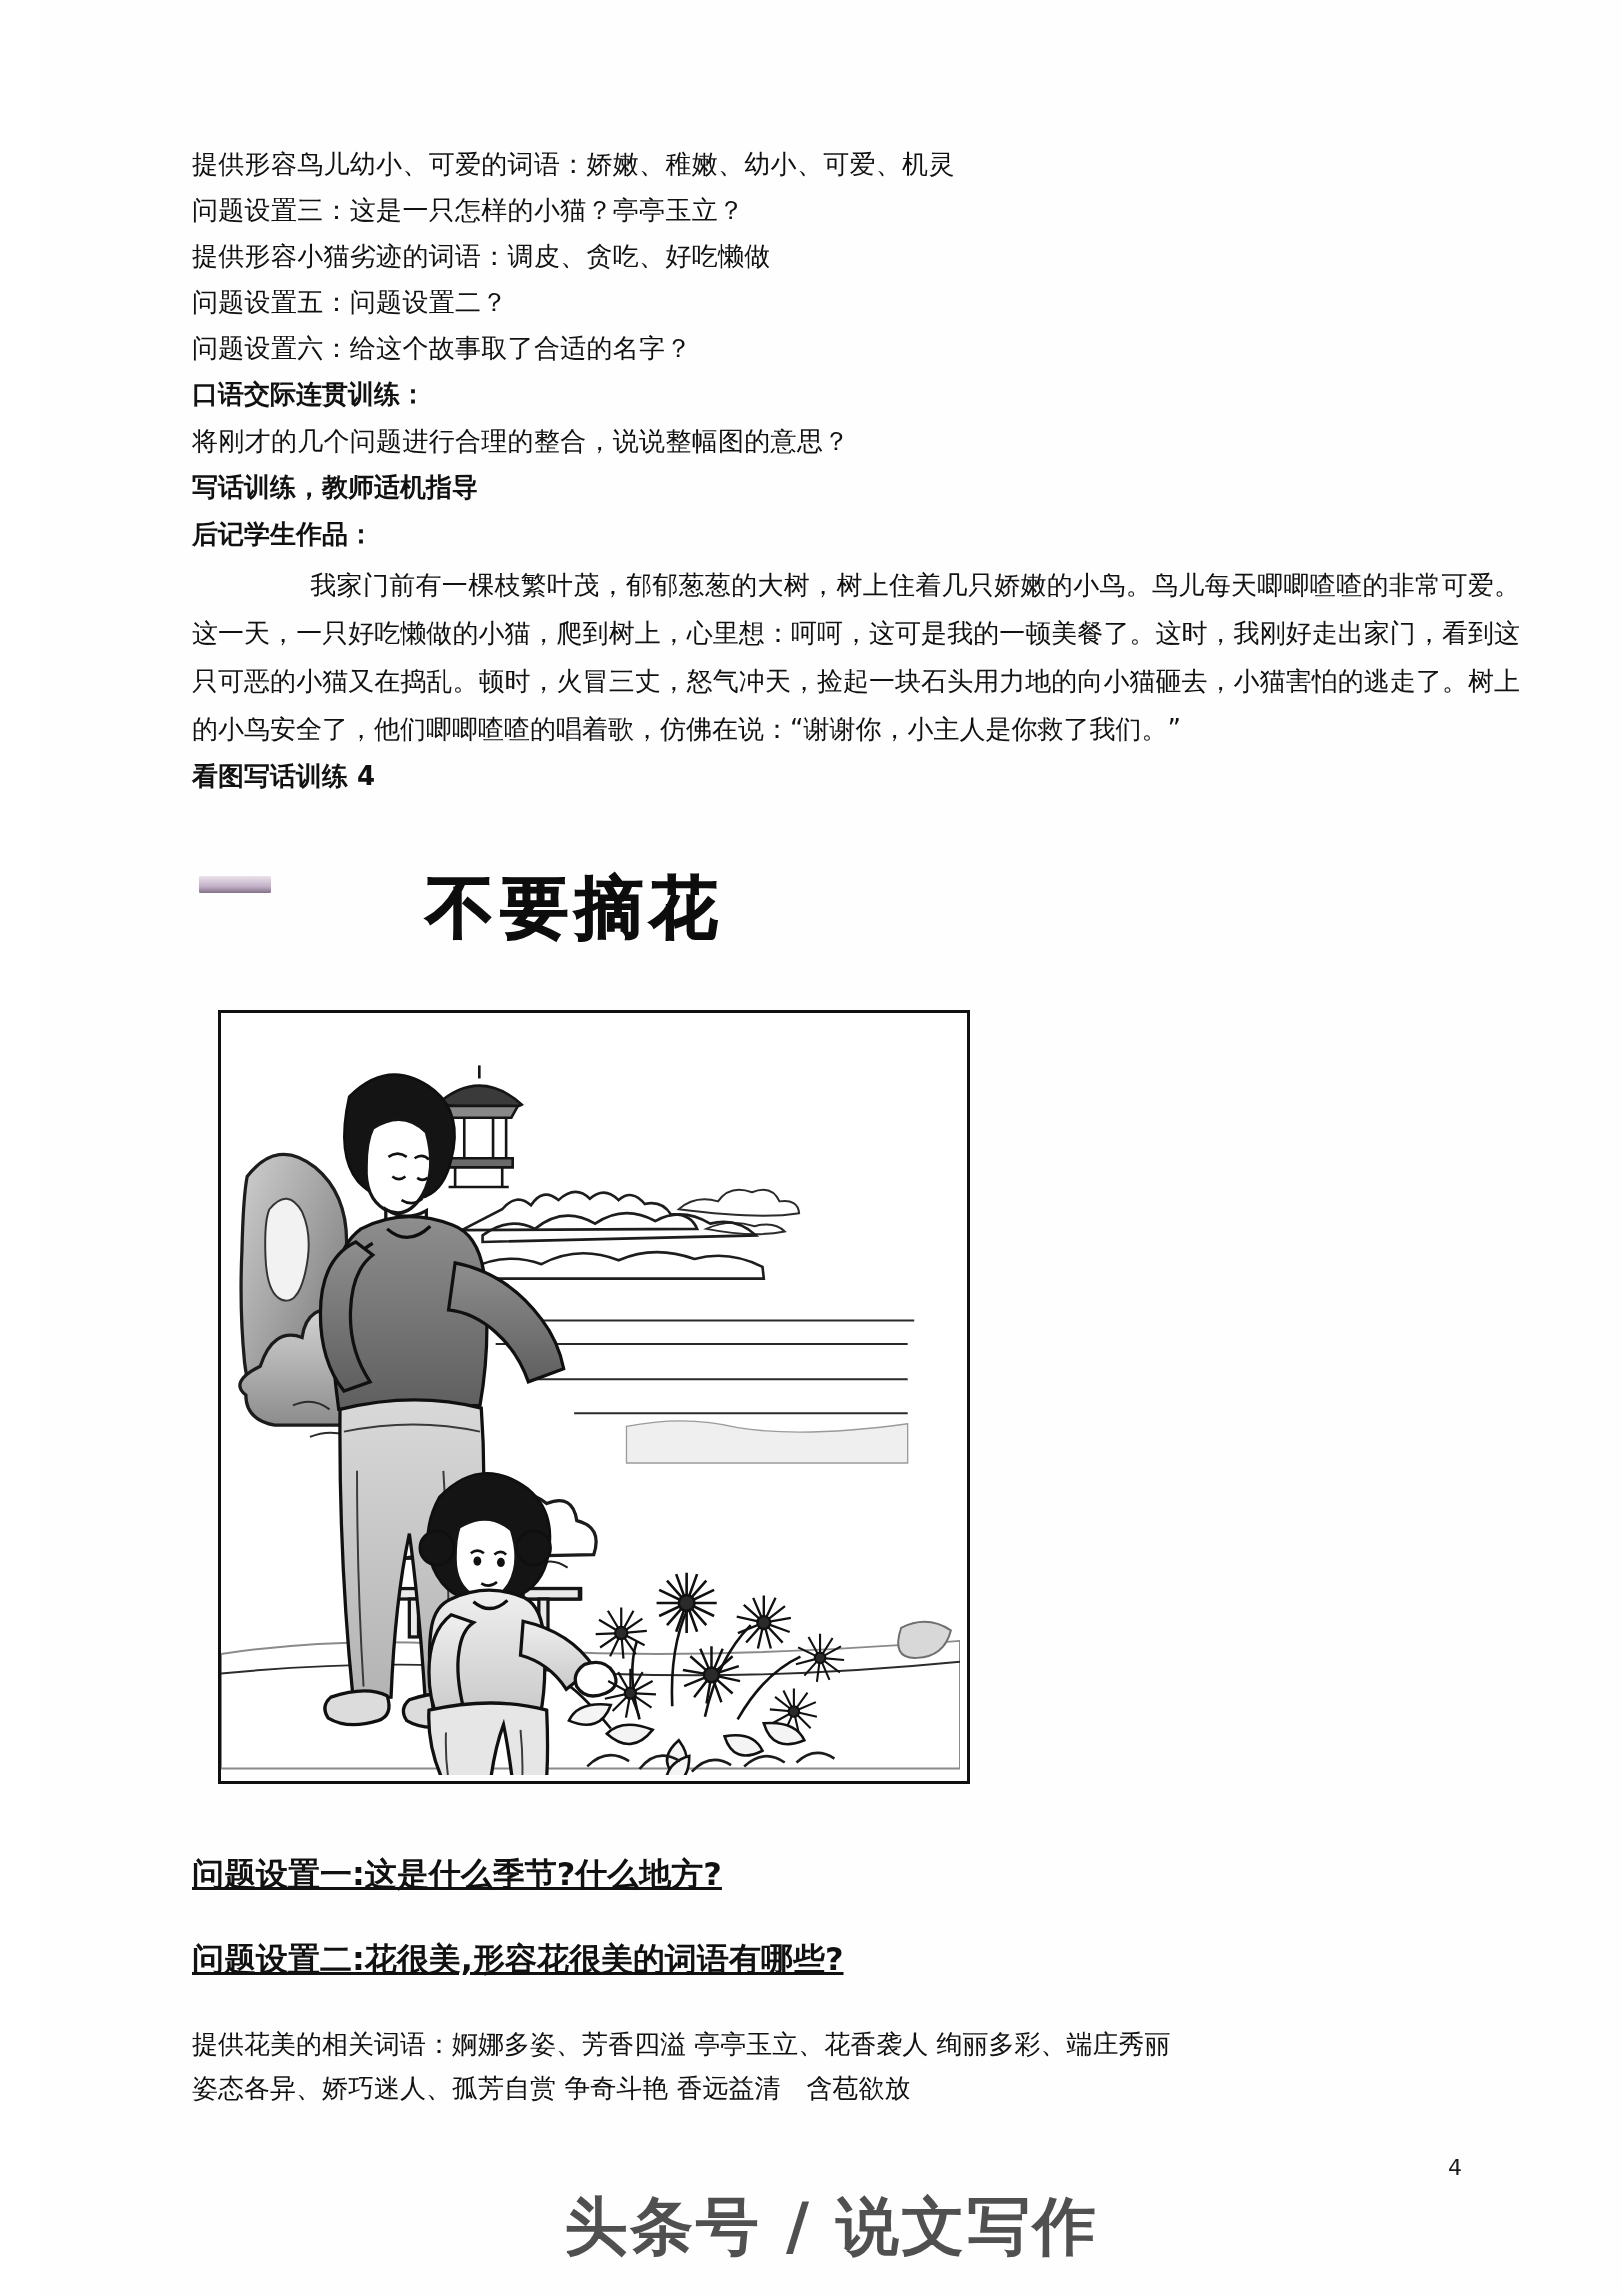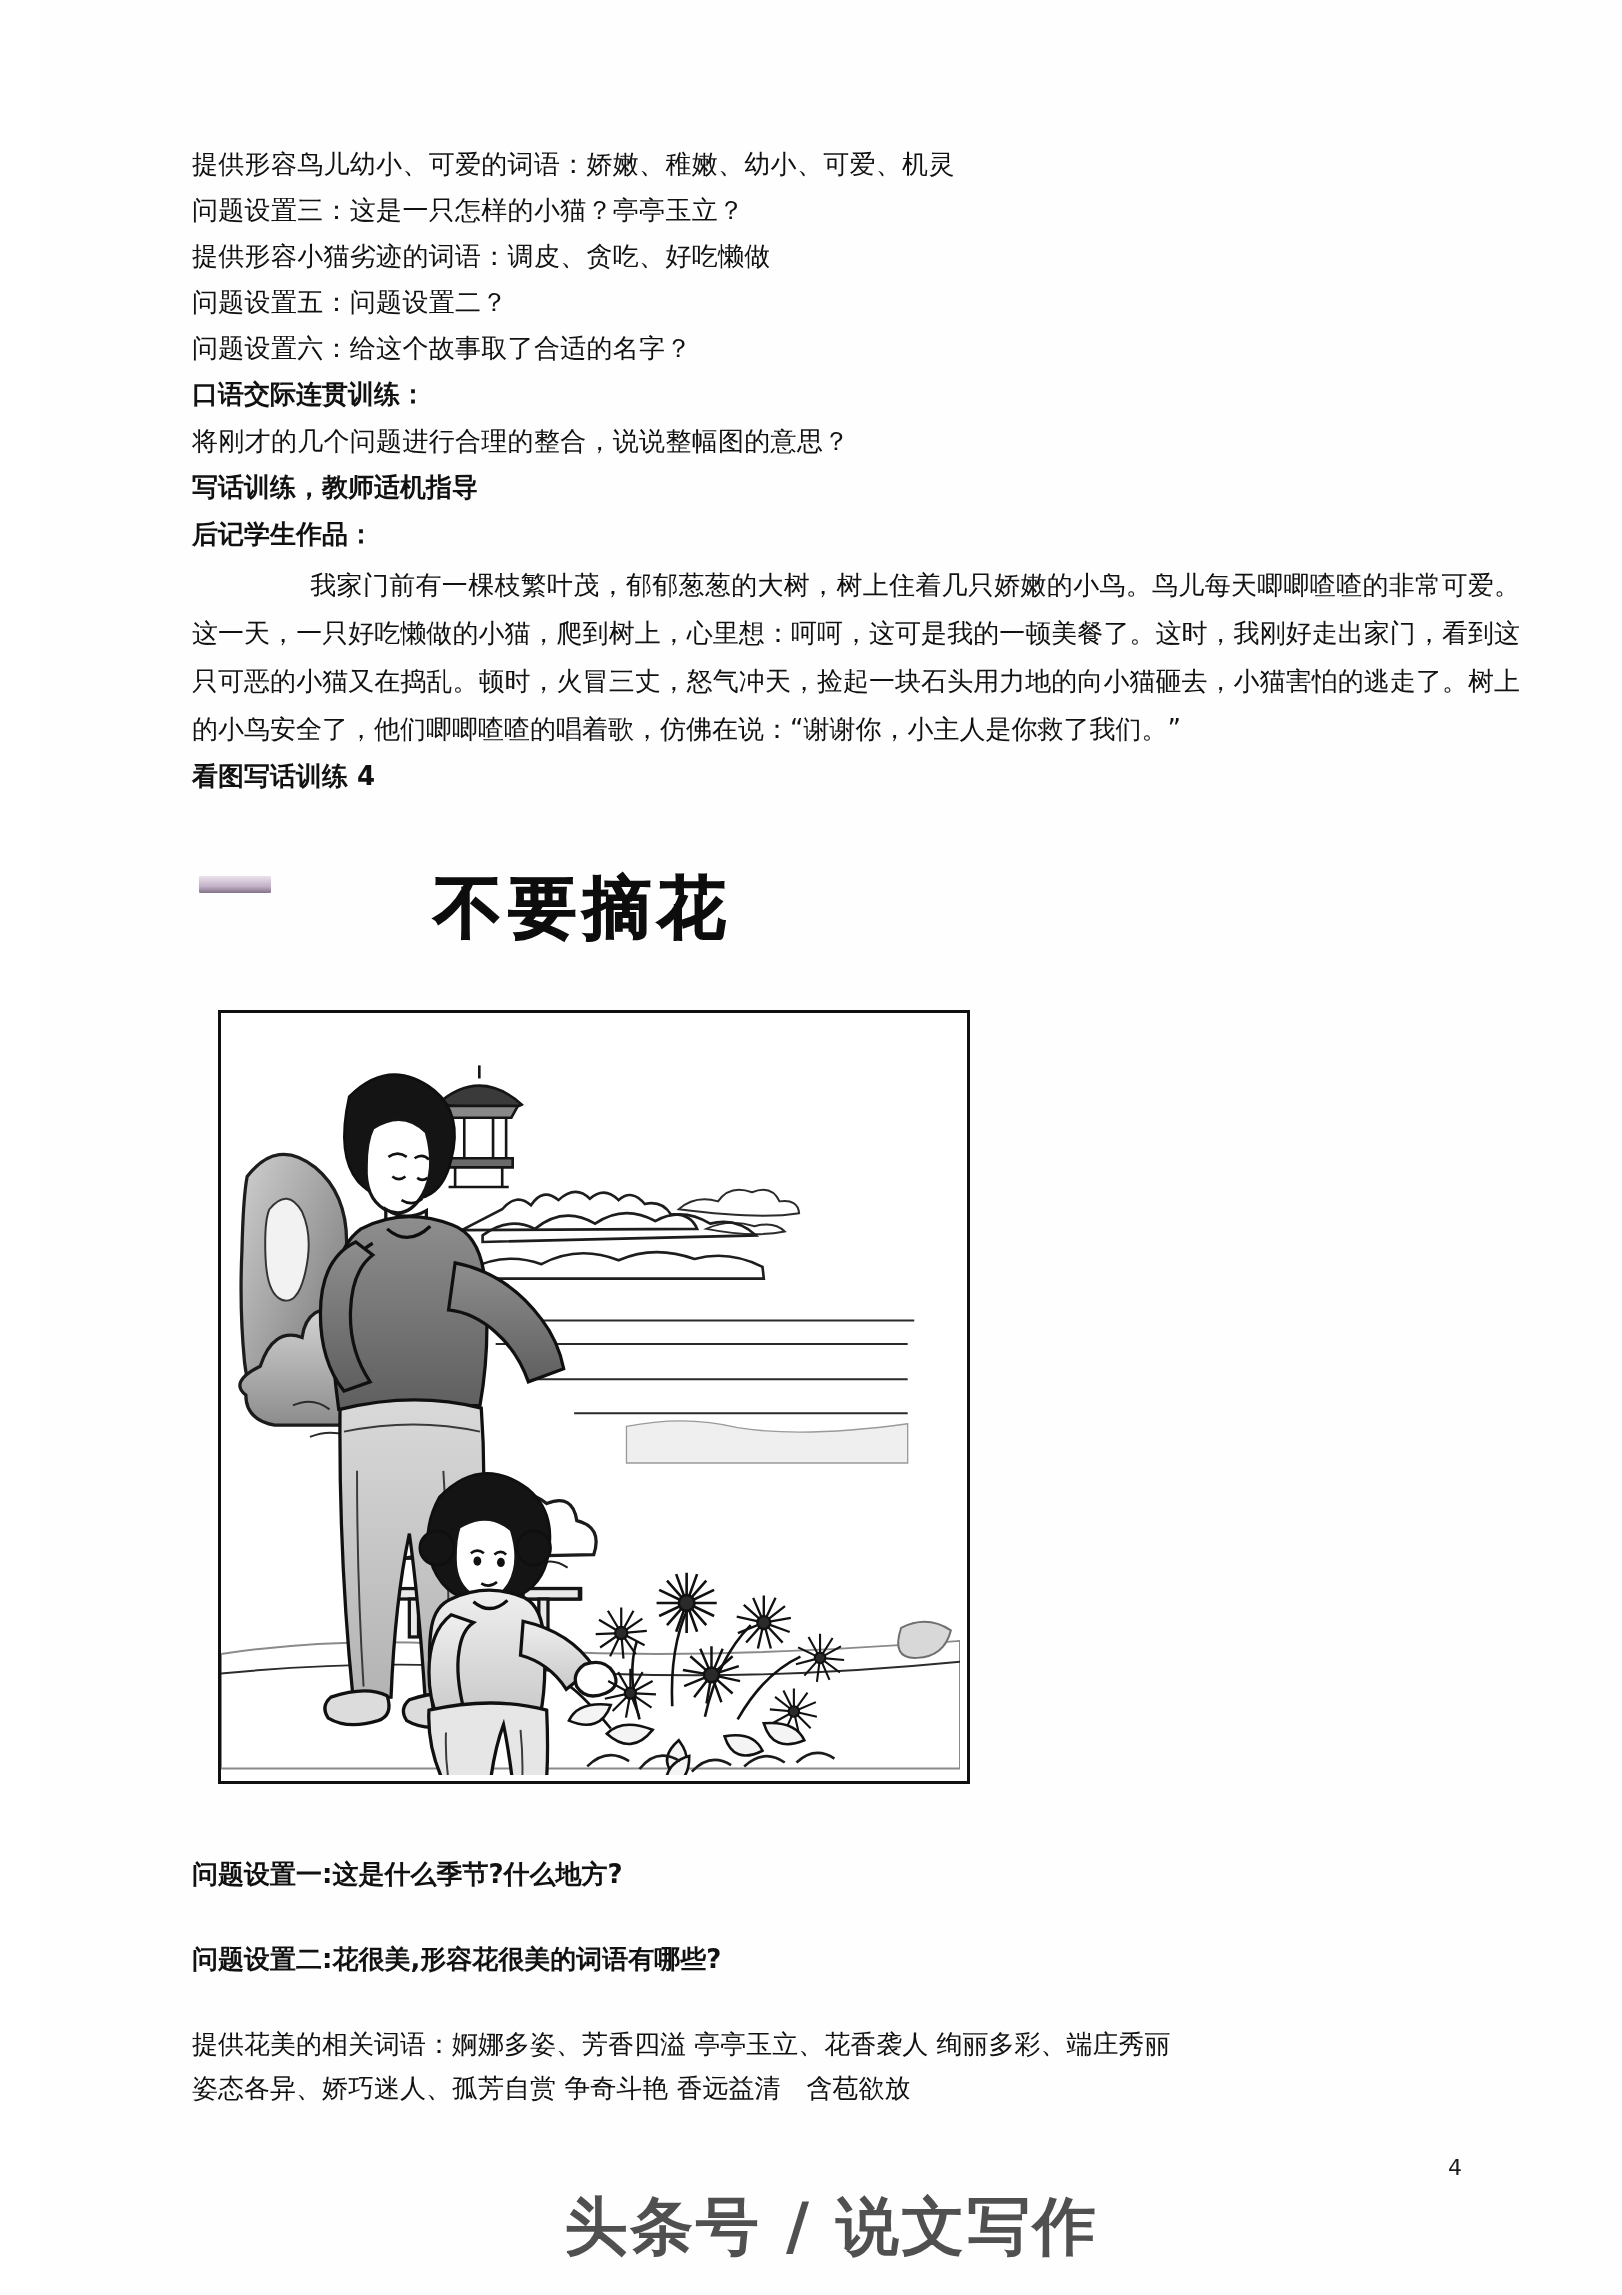--- a/index.html
+++ b/index.html
@@ -53,21 +53,21 @@
   
   .art-title-wrap {
     position: absolute;
     left: 152px;
     top: 863px;
     width: 1328px;
     height: 105px;
   }
   .art-title {
     position: absolute;
-    left: 242px;
+    left: 234px;
     top: 0;
     font-size: 68px;
     font-weight: bold;
     letter-spacing: 6.5px;
     font-family: "DejaVu Sans", "Liberation Sans", sans-serif;
     color: #0d0d0d;
     -webkit-text-stroke: 1.3px #0d0d0d;
   }
   .mini-mark {
     position: absolute;
@@ -88,23 +88,24 @@
     height: 768px;
     border: 3.3px solid #101010;
     background: #ffffff;
     overflow: hidden;
   }
   .illus-inner {
     position: absolute;
     inset: 0;
   }
   .caption-q {
-    font-size: 26px;
+    font-size: 32px;
     line-height: 46px;
     font-weight: bold;
+    text-decoration: underline;
   }
   .q-block {
     position: absolute;
     left: 152px;
     width: 1373px;
     font-size: 26px;
     line-height: 46px;
   }
   .pagenum {
     position: absolute;

